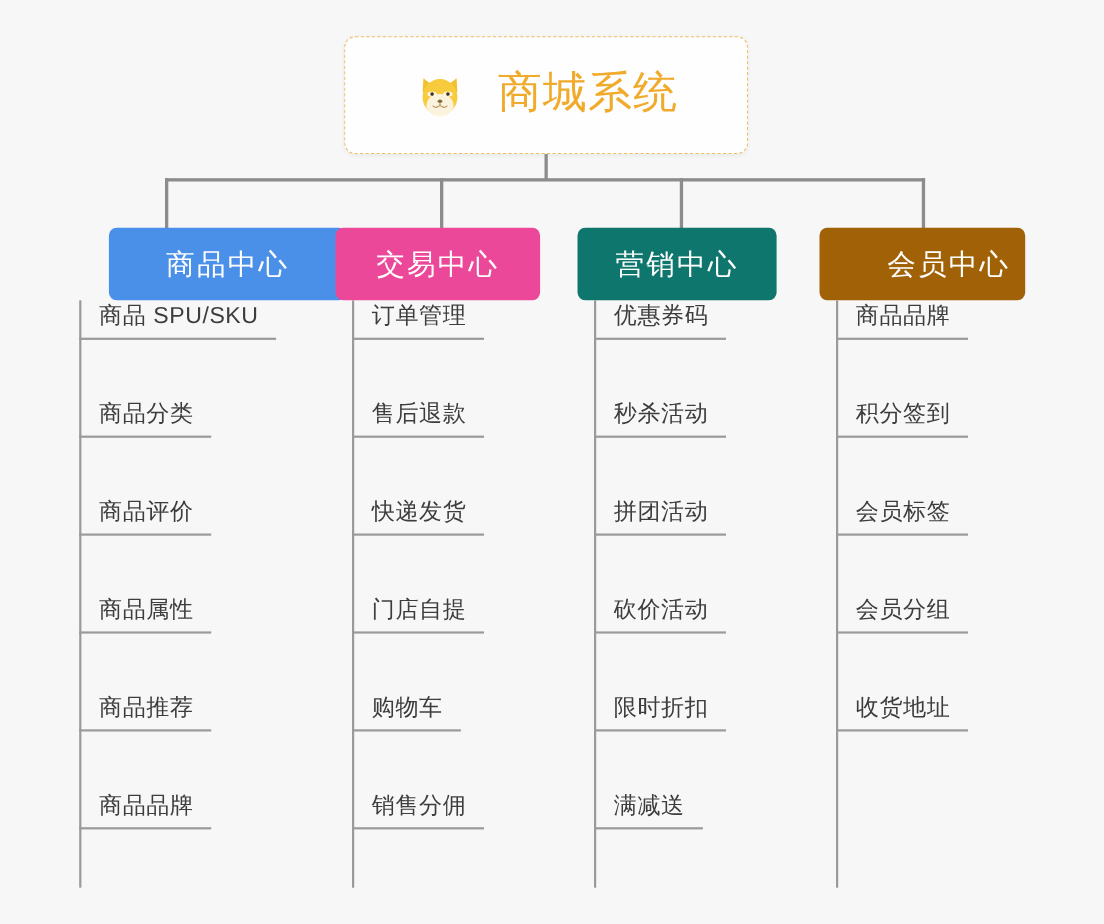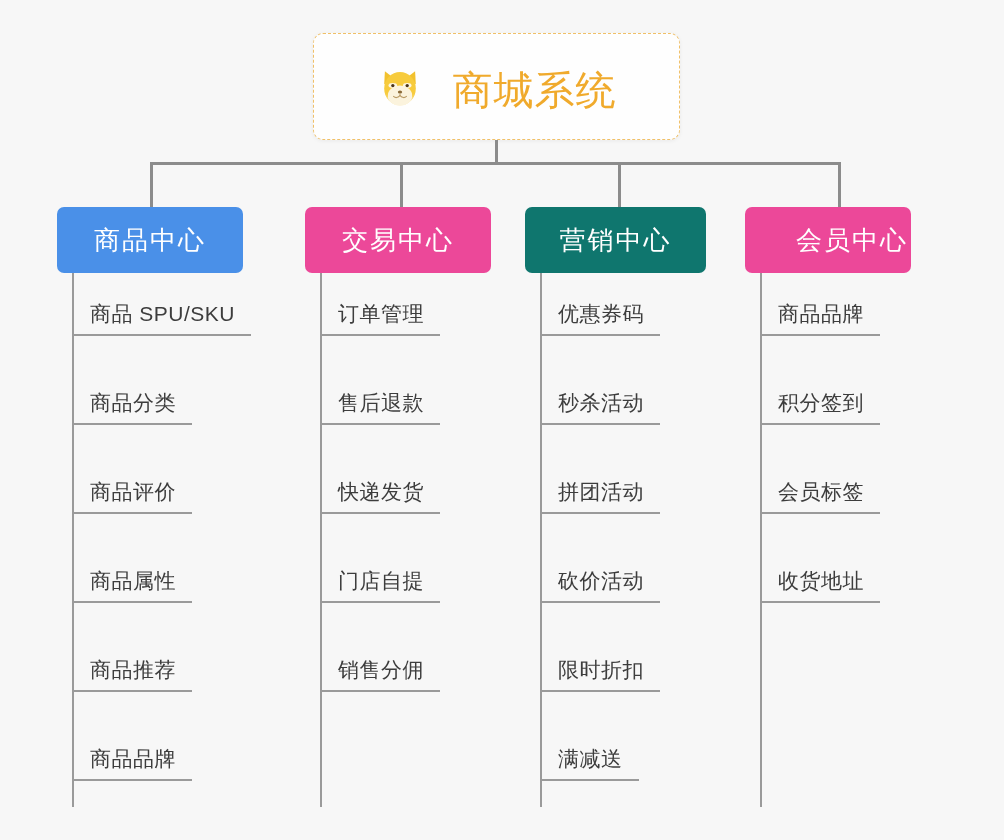--- a/index.html
+++ b/index.html
@@ -32,21 +32,21 @@
     background: #fefefe;
     border: 1px dashed #f0c068;
     border-radius: 10px;
     box-shadow: 0 1px 4px rgba(0,0,0,0.06);
     display: flex;
     align-items: center;
     justify-content: center;
   }
   .root-inner {
     display: flex;
-    align-items: flex-end;
+    align-items: flex-start;
     gap: 30px;
   }
   .root-label {
     font-size: 40px;
     color: #f0aa2c;
     letter-spacing: 1px;
     line-height: 1;
     white-space: nowrap;
   }
   .shiba {
@@ -91,21 +91,21 @@
     position: relative;
     margin: 0;
     padding: 0;
     list-style: none;
   }
   .leaf {
     position: relative;
     height: 89px;
     box-sizing: border-box;
     display: flex;
-    align-items: center;
+    align-items: flex-start;
     padding-left: 15px;
   }
   .leaf-inner {
     position: relative;
     display: inline-block;
     padding: 0 16px 6px 18px;
     border-bottom: 2px solid #9a9a9a;
   }
   .leaf-label {
     font-size: 21px;
@@ -147,21 +147,21 @@
   </div>
 
   <div class="conn conn-v" style="left: 495px; top: 140px; height: 24px; background: rgb(140, 140, 140);"></div>
   <div class="conn conn-h" style="left: 150px; top: 162px; width: 691px; background: rgb(140, 140, 140);"></div>
   <div class="conn conn-v" style="left: 150px; top: 162px; height: 46px; background: rgb(140, 140, 140);"></div>
   <div class="conn conn-v" style="left: 400px; top: 162px; height: 46px; background: rgb(140, 140, 140);"></div>
   <div class="conn conn-v" style="left: 618px; top: 162px; height: 46px; background: rgb(140, 140, 140);"></div>
   <div class="conn conn-v" style="left: 838px; top: 162px; height: 46px; background: rgb(140, 140, 140);"></div>
 
   <div class="column" style="left:57px; width:186px;">
-    <div class="cat-header" style="width: 186px; background: rgb(74, 144, 232);">
+    <div class="cat-header" style="width: 216px; background: rgb(74, 144, 232); margin-left: 42px;">
       <span>商品中心</span>
     </div>
     <div class="spine" style="height:534px;"></div>
     <ul class="leaf-list">
       <li class="leaf">
           <span class="leaf-inner"><span class="leaf-label">商品 SPU/SKU</span></span>
         </li>
       <li class="leaf">
           <span class="leaf-inner"><span class="leaf-label">商品分类</span></span>
         </li>
@@ -192,20 +192,23 @@
       <li class="leaf">
           <span class="leaf-inner"><span class="leaf-label">售后退款</span></span>
         </li>
       <li class="leaf">
           <span class="leaf-inner"><span class="leaf-label">快递发货</span></span>
         </li>
       <li class="leaf">
           <span class="leaf-inner"><span class="leaf-label">门店自提</span></span>
         </li>
       <li class="leaf">
+          <span class="leaf-inner"><span class="leaf-label">购物车</span></span>
+        </li>
+      <li class="leaf">
           <span class="leaf-inner"><span class="leaf-label">销售分佣</span></span>
         </li>
     </ul>
   </div>
 
   <div class="column" style="left:525px; width:181px;">
     <div class="cat-header" style="width: 181px; background: #0f766e;">
       <span>营销中心</span>
     </div>
     <div class="spine" style="height:534px;"></div>
@@ -225,33 +228,36 @@
       <li class="leaf">
           <span class="leaf-inner"><span class="leaf-label">限时折扣</span></span>
         </li>
       <li class="leaf">
           <span class="leaf-inner"><span class="leaf-label">满减送</span></span>
         </li>
     </ul>
   </div>
 
   <div class="column" style="left:745px; width:187px;">
-    <div class="cat-header" style="width: 166px; background: #ec4899; padding-left: 48px;">
+    <div class="cat-header" style="width: 187px; background: #a16207; padding-left: 48px;">
       <span>会员中心</span>
     </div>
     <div class="spine" style="height:534px;"></div>
     <ul class="leaf-list">
       <li class="leaf">
           <span class="leaf-inner"><span class="leaf-label">商品品牌</span></span>
         </li>
       <li class="leaf">
           <span class="leaf-inner"><span class="leaf-label">积分签到</span></span>
         </li>
       <li class="leaf">
           <span class="leaf-inner"><span class="leaf-label">会员标签</span></span>
         </li>
       <li class="leaf">
+          <span class="leaf-inner"><span class="leaf-label">会员分组</span></span>
+        </li>
+      <li class="leaf">
           <span class="leaf-inner"><span class="leaf-label">收货地址</span></span>
         </li>
     </ul>
   </div>
 
 </div>
 
 </body></html>

